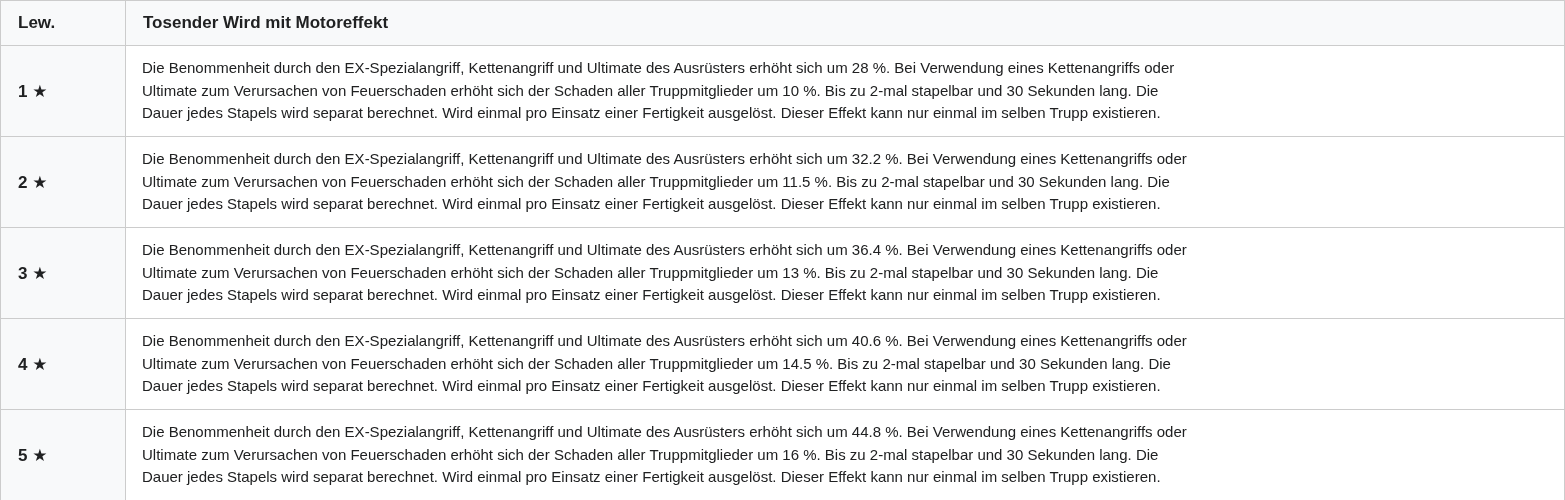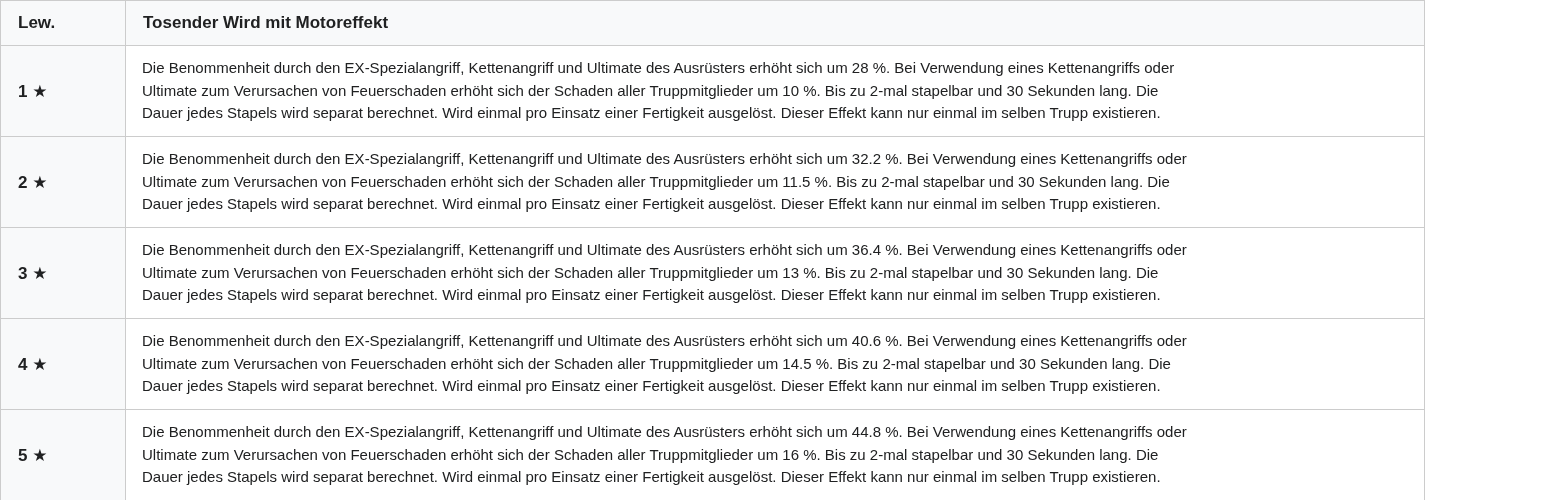--- a/index.html
+++ b/index.html
@@ -7,21 +7,21 @@
     padding: 0;
     background: #ffffff;
   }
   body {
     font-family: "Liberation Sans", "DejaVu Sans", sans-serif;
     color: #202122;
   }
   table.effect-table {
     border-collapse: collapse;
     table-layout: fixed;
-    width: 1425px;
+    width: 1565px;
     background: #f9a8d4;
   }
   .effect-table th, .effect-table td {
     border: 1px solid #cccccc;
     vertical-align: middle;
     text-align: left;
   }
   .effect-table thead tr { height: 45px; }
   .effect-table tbody tr { height: 91px; }
   th.col-level { width: 97px; }

